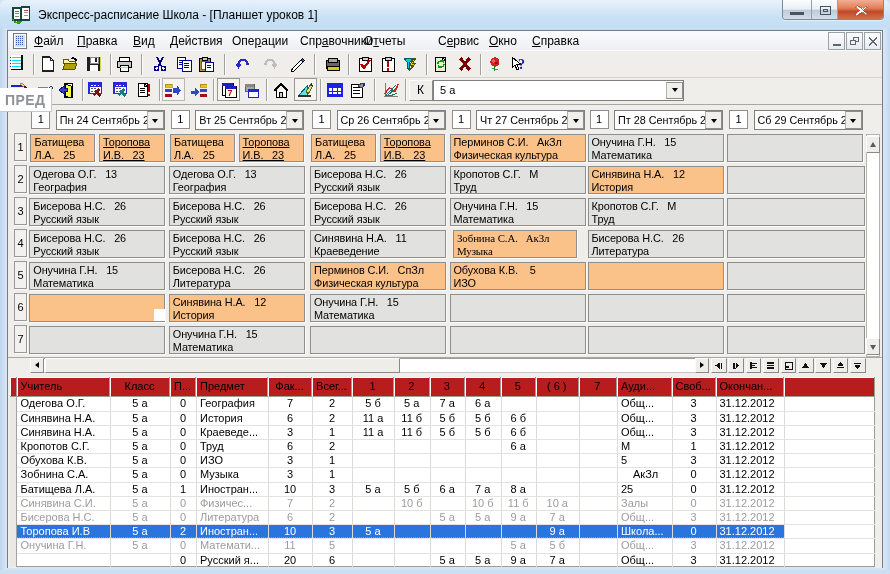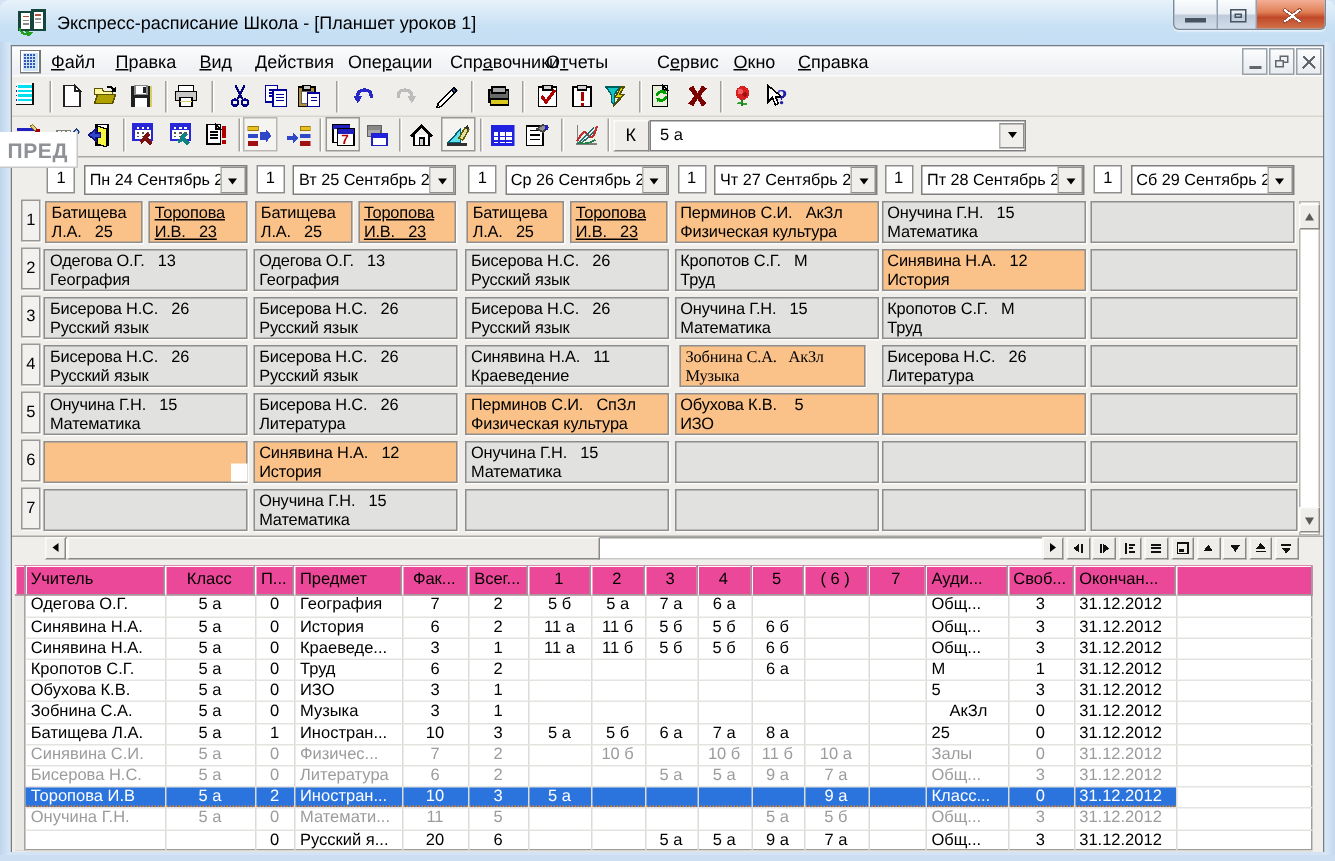--- a/index.html
+++ b/index.html
@@ -14,21 +14,21 @@
 .ic{position:absolute;width:16px;height:16px}
 .cell{position:absolute;height:28px;background:#E1E1E0;border:1px solid #8E8E8E;box-shadow:1px 1px 0 rgba(252,252,252,.9);font-size:10.9px;letter-spacing:-0.1px;line-height:13px;white-space:pre;padding:1px 0 0 3px;overflow:hidden}
 .or{background:#FAC188}
 .num{position:absolute;left:14px;width:13px;height:28px;background:#F2F1EF;border:1px solid #9A9896;box-shadow:1px 1px 0 rgba(252,252,252,.9);font-size:11px;text-align:center;line-height:26px}
 .dnum{position:absolute;width:19px;height:19px;background:#fff;border:1px solid #8E8E8E;font-size:11px;text-align:center;line-height:17px;top:110px}
 .combo{position:absolute;top:110px;width:109px;height:20px;background:#fff;border:1px solid #7F7F7F;font-size:10.8px;line-height:18px;padding-left:3px;white-space:pre;overflow:hidden}
 .cbtn{position:absolute;top:111px;width:17px;height:18px;background:#F0EFEC;border:1px solid #8E8E8E;border-left:1px solid #B4B2AE}
 .tri{width:0;height:0;border-left:3.5px solid transparent;border-right:3.5px solid transparent;border-top:4.5px solid #000;position:absolute;left:4.5px;top:6.5px}
 .btn3{position:absolute;background:#EFEDE9;border:1px solid #8B8986;border-top-color:#FBFBFA;border-left-color:#FBFBFA}
 .hl{position:absolute;height:1px;background:#A9A7A4}
-.th{position:absolute;top:377px;height:15px;background:#ec4899;border-right:1px solid #9E9C99;border-bottom:1px solid #9E9C99;box-shadow:inset 1px 1px 0 #fff;font-size:11px;padding:3px 0 16px 4px;white-space:pre;overflow:hidden}
+.th{position:absolute;top:377px;height:15px;background:#b91c1c;border-right:1px solid #9E9C99;border-bottom:1px solid #9E9C99;box-shadow:inset 1px 1px 0 #fff;font-size:11px;padding:3px 0 16px 4px;white-space:pre;overflow:hidden}
 .td{position:absolute;height:14.2px;font-size:11px;padding-top:1px;white-space:pre;overflow:hidden}
 .ctr{text-align:center;padding-left:0}
 .vln{position:absolute;width:1px;background:#DDDBD8}
 .hln{position:absolute;height:1px;background:#E5E3E0}
 </style></head><body>
 <div class="ab" style="left:0;top:0;width:890px;height:30px;background:linear-gradient(#E7F2FB 0%,#D8E9F7 30%,#C8E0F4 60%,#C5DEF3 100%);border-radius:6px 6px 0 0"></div>
 <svg class="ab" style="left:12px;top:5px" width="19" height="19" viewBox="0 0 19 19">
 <rect x="1" y="3" width="8" height="12" fill="#fff" stroke="#16453C" stroke-width="1.6"></rect>
 <line x1="3" y1="6" x2="7" y2="6" stroke="#B05040" stroke-width="1"></line>
 <line x1="3" y1="8.5" x2="7" y2="8.5" stroke="#888" stroke-width="1"></line>
@@ -658,21 +658,21 @@
 <div class="td ctr" style="left:671.5px;top:509.9px;width:44.0px;color:#9C9C9C;">3</div>
 <div class="td" style="left:715.5px;top:509.9px;width:68.5px;padding-left:4px;color:#9C9C9C;">31.12.2012</div>
 <div class="td" style="left:16.5px;top:524.1px;width:93.5px;padding-left:4px;color:#fff;">Торопова И.В</div>
 <div class="td ctr" style="left:110px;top:524.1px;width:60px;color:#fff;">5 а</div>
 <div class="td ctr" style="left:170px;top:524.1px;width:26px;color:#fff;">2</div>
 <div class="td" style="left:196px;top:524.1px;width:72px;padding-left:4px;color:#fff;">Иностран...</div>
 <div class="td ctr" style="left:268px;top:524.1px;width:44px;color:#fff;">10</div>
 <div class="td ctr" style="left:312px;top:524.1px;width:40px;color:#fff;">3</div>
 <div class="td ctr" style="left:352px;top:524.1px;width:42px;color:#fff;">5 а</div>
 <div class="td ctr" style="left:536px;top:524.1px;width:42.5px;color:#fff;">9 а</div>
-<div class="td" style="left:617px;top:524.1px;width:54.5px;padding-left:4px;color:#fff;">Класс...</div>
+<div class="td" style="left:617px;top:524.1px;width:54.5px;padding-left:4px;color:#fff;">Школа...</div>
 <div class="td ctr" style="left:671.5px;top:524.1px;width:44.0px;color:#fff;">0</div>
 <div class="td" style="left:715.5px;top:524.1px;width:68.5px;padding-left:4px;color:#fff;">31.12.2012</div>
 <div class="td" style="left:16.5px;top:538.3px;width:93.5px;padding-left:4px;color:#9C9C9C;">Онучина Г.Н.</div>
 <div class="td ctr" style="left:110px;top:538.3px;width:60px;color:#9C9C9C;">5 а</div>
 <div class="td ctr" style="left:170px;top:538.3px;width:26px;color:#9C9C9C;">0</div>
 <div class="td" style="left:196px;top:538.3px;width:72px;padding-left:4px;color:#9C9C9C;">Математи...</div>
 <div class="td ctr" style="left:268px;top:538.3px;width:44px;color:#9C9C9C;">11</div>
 <div class="td ctr" style="left:312px;top:538.3px;width:40px;color:#9C9C9C;">5</div>
 <div class="td ctr" style="left:500.5px;top:538.3px;width:35.5px;color:#9C9C9C;">5 а</div>
 <div class="td ctr" style="left:536px;top:538.3px;width:42.5px;color:#9C9C9C;">5 б</div>

